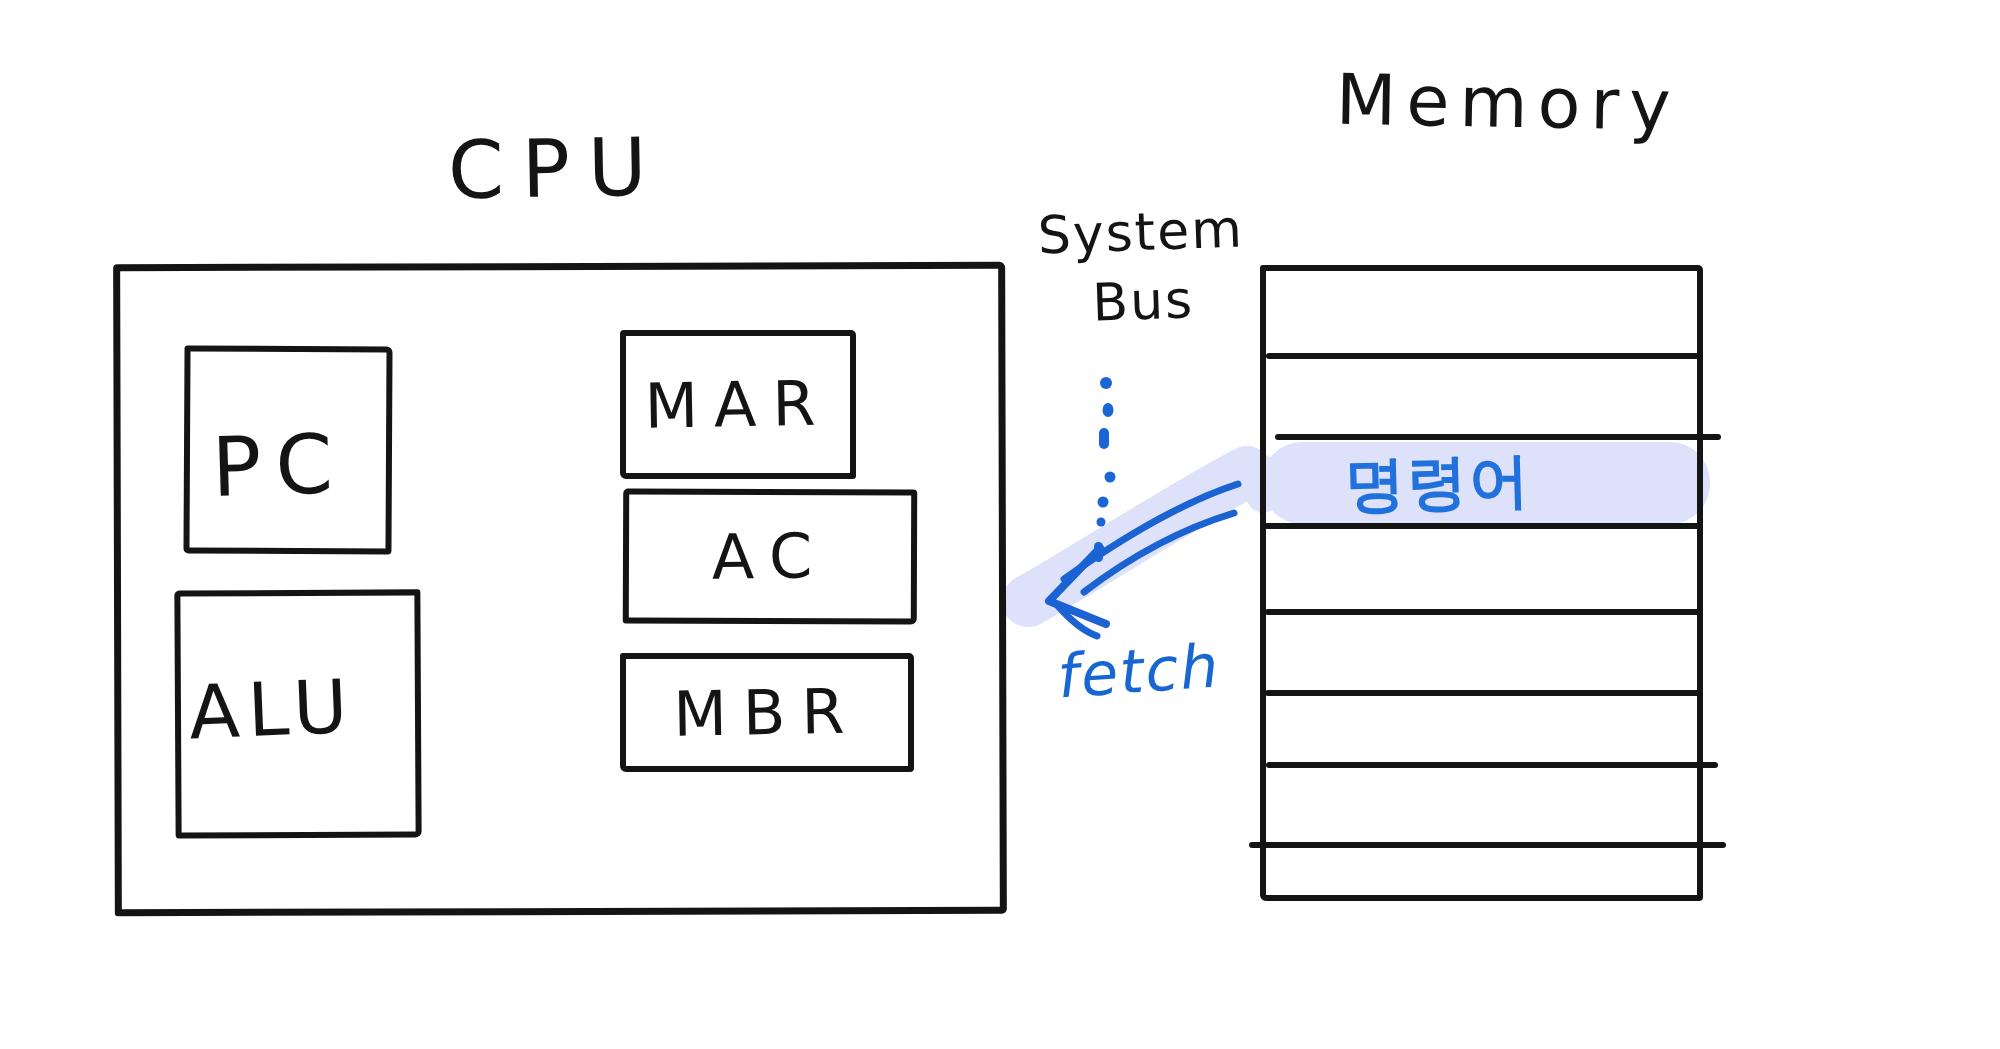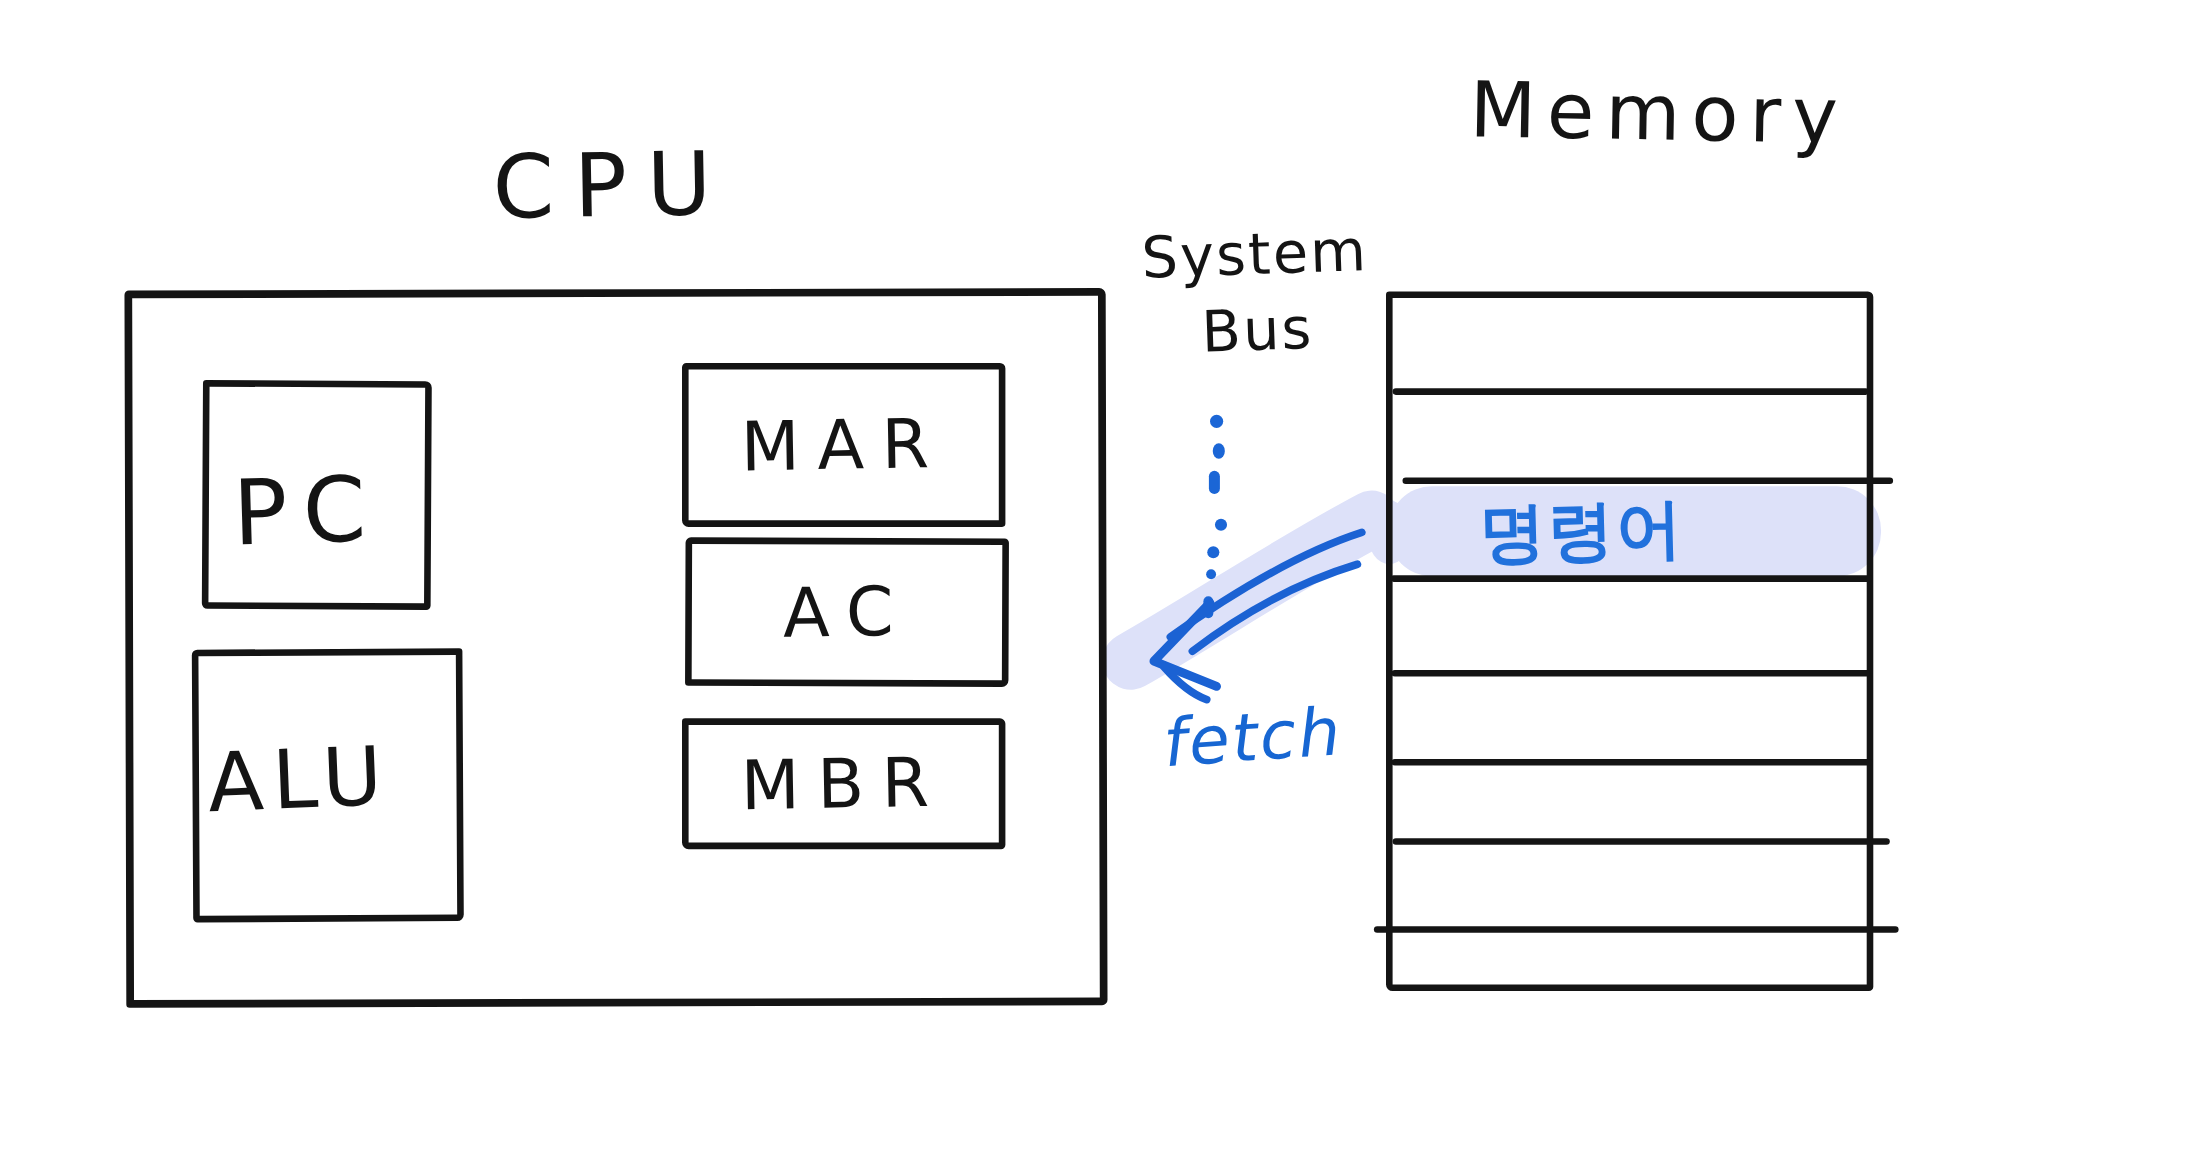--- a/index.html
+++ b/index.html
@@ -10,21 +10,21 @@
   .box{position:absolute;box-sizing:border-box;border:6px solid #141414;background:transparent;}
   
   .cpu-title{position:absolute;left:448px;top:122px;width:250px;font-size:80px;
     letter-spacing:18px;transform:rotate(-1deg);}
   .cpu-box{left:114px;top:263px;width:892px;height:652px;border-width:7px;
     border-radius:4px 6px 5px 3px;transform:rotate(-0.15deg);}
   .pc-box{left:184px;top:346px;width:208px;height:208px;border-radius:3px 6px 4px 5px;transform:rotate(0.3deg);}
   .pc-label{position:absolute;left:22px;top:66px;font-size:82px;letter-spacing:14px;transform:rotate(-2deg);}
   .alu-box{left:175px;top:590px;width:246px;height:248px;border-radius:5px 3px 6px 4px;transform:rotate(-0.3deg);}
   .alu-label{position:absolute;left:8px;top:70px;font-size:74px;letter-spacing:8px;transform:rotate(-2deg);}
-  .mar-box{left:620px;top:330px;width:294px;height:149px;border-radius:4px 5px 3px 6px;}
+  .mar-box{left:620px;top:330px;width:236px;height:149px;border-radius:4px 5px 3px 6px;}
   .ac-box{left:623px;top:489px;width:294px;height:135px;border-radius:5px 4px 6px 3px;transform:rotate(0.2deg);}
   .mbr-box{left:620px;top:653px;width:294px;height:119px;border-radius:3px 5px 4px 6px;}
   .reg-label{position:absolute;left:0;top:0;width:100%;height:100%;
     display:flex;align-items:center;justify-content:center;font-size:62px;letter-spacing:16px;transform:rotate(-1deg);}
   
   .memory-title{position:absolute;left:1336px;top:62px;width:360px;font-size:70px;
     letter-spacing:10px;transform:rotate(1deg);}
   .memory-box{left:1260px;top:265px;width:443px;height:636px;border-radius:3px 5px 4px 6px;}
   .mem-line{position:absolute;height:6px;background:#141414;border-radius:3px;}
   .mem-line-1{left:1266px;top:353px;width:433px;}

